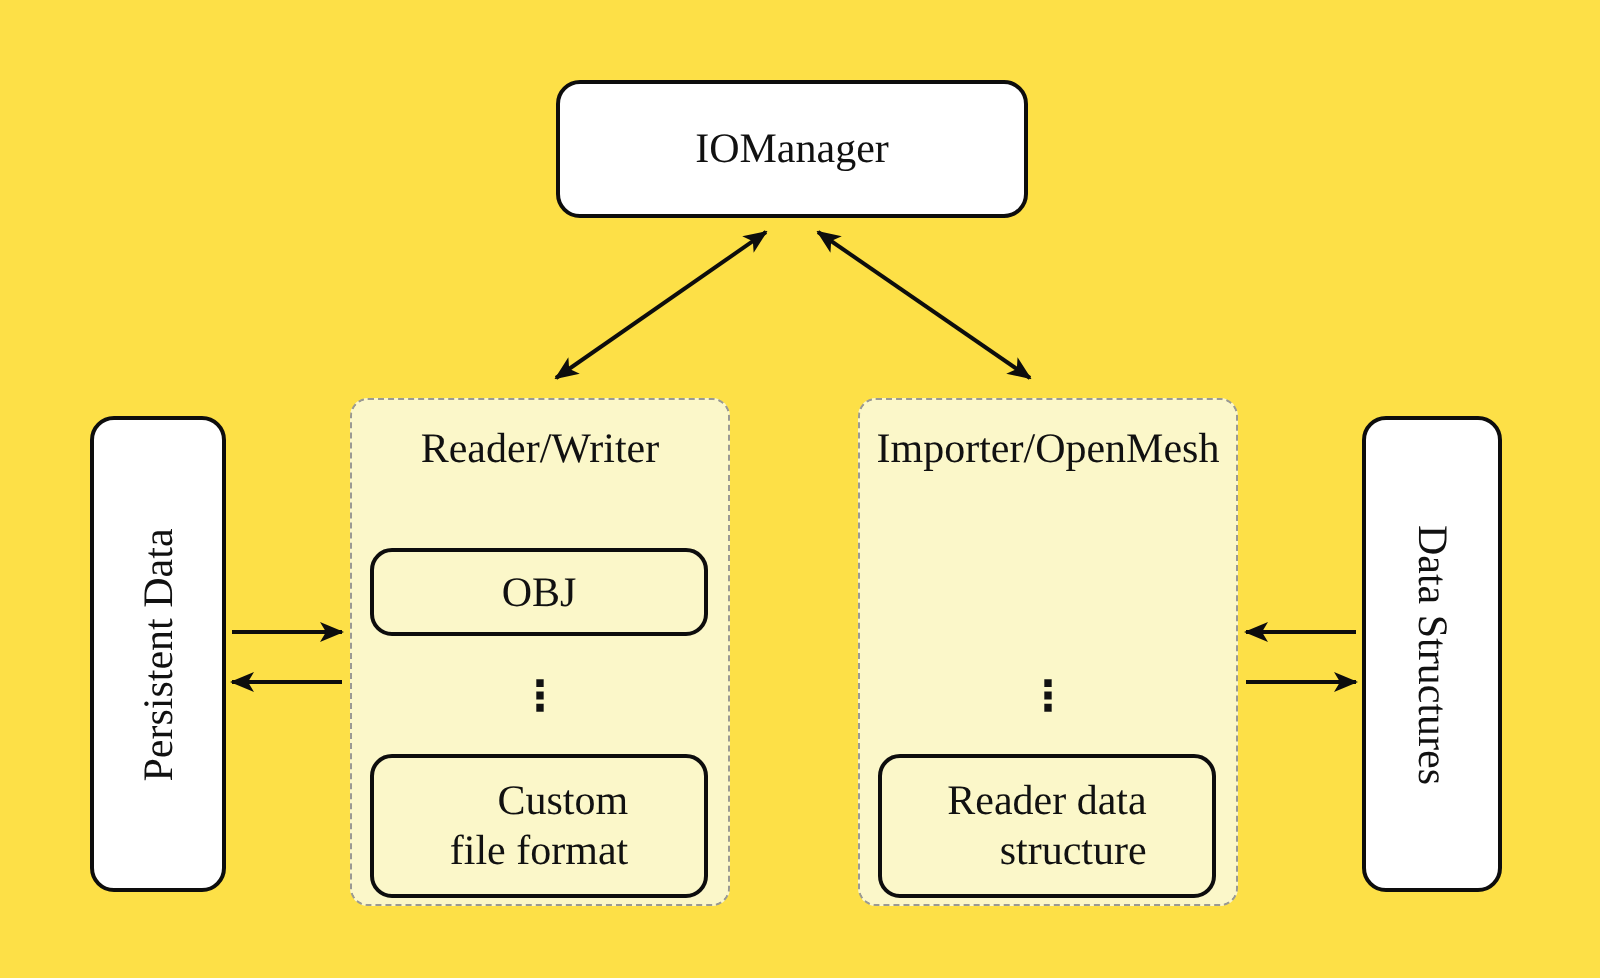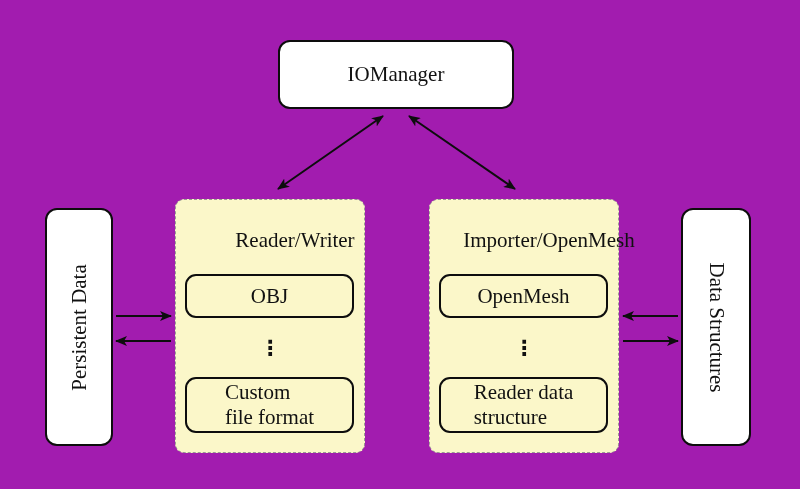--- a/index.html
+++ b/index.html
@@ -1,19 +1,19 @@
 <!DOCTYPE html>
 <html><head>
 <meta charset="utf-8">
 <style>
   html,body{margin:0;padding:0;background:#ffffff;}
   .canvas{
     position:relative;
     width:800px;height:489px;
-    background:#a21caf;
+    background:#fde047;
     font-family:"Liberation Serif","DejaVu Serif",serif;
     color:#111111;
     overflow:hidden;
   }
   
   .node{
     position:absolute;
     background:#ffffff;
     border:2.2px solid #0d0d0d;
     border-radius:12px;
@@ -33,37 +33,37 @@
     position:absolute;
     top:199px;width:190px;height:254px;
     background:#fbf7c9;
     border:1.6px dashed #9a9a94;
     border-radius:9px;
     box-sizing:border-box;
   }
   .panel.left{left:175px;}
   .panel.right{left:429px;}
   .panel-title{
-    position:absolute;left:0;top:28px;width:100%;
-    text-align:center;font-size:21px;padding-left:25px;
+    position:absolute;left:0;top:12px;width:100%;
+    text-align:center;font-size:21px;
   }
   .inner-box{
     position:absolute;left:9px;width:169px;
     background:#fbf7c9;
     border:2.2px solid #0d0d0d;
     border-radius:11px;
     box-sizing:border-box;
     display:flex;align-items:center;justify-content:center;
-    text-align:left;
+    text-align:right;
     font-size:21px;
     white-space:pre-line;
     line-height:25px;
   }
   .inner-top{top:74px;height:44px;}
-  .inner-bottom{top:177px;height:56px;}
+  .inner-bottom{top:177px;height:72px;}
   .dots{
     position:absolute;left:0;top:122px;width:100%;height:52px;
     display:flex;align-items:center;justify-content:center;
     font-family:"DejaVu Sans",sans-serif;
     font-size:21px;font-weight:bold;color:#111;
   }
   
   svg.arrows{position:absolute;left:0;top:0;pointer-events:none;}
 </style>
 </head>
@@ -86,21 +86,20 @@
   <div class="panel left">
     <div class="panel-title">Reader/Writer</div>
     <div class="inner-box inner-top">OBJ</div>
     <div class="dots">⋮</div>
     <div class="inner-box inner-bottom">Custom
 file format</div>
   </div>
 
   <div class="panel right">
     <div class="panel-title">Importer/OpenMesh</div>
-    <div class="inner-box inner-top">OpenMesh</div>
     <div class="dots">⋮</div>
     <div class="inner-box inner-bottom">Reader data
 structure</div>
   </div>
 
   <svg class="arrows" width="800" height="489" viewBox="0 0 800 489">
     <defs>
       <marker id="ah" markerUnits="userSpaceOnUse" markerWidth="12" markerHeight="10" refX="11" refY="5" orient="auto-start-reverse">
         <path d="M0,0 L12,5 L0,10 L3,5 z" fill="#0d0d0d"></path>
       </marker>

